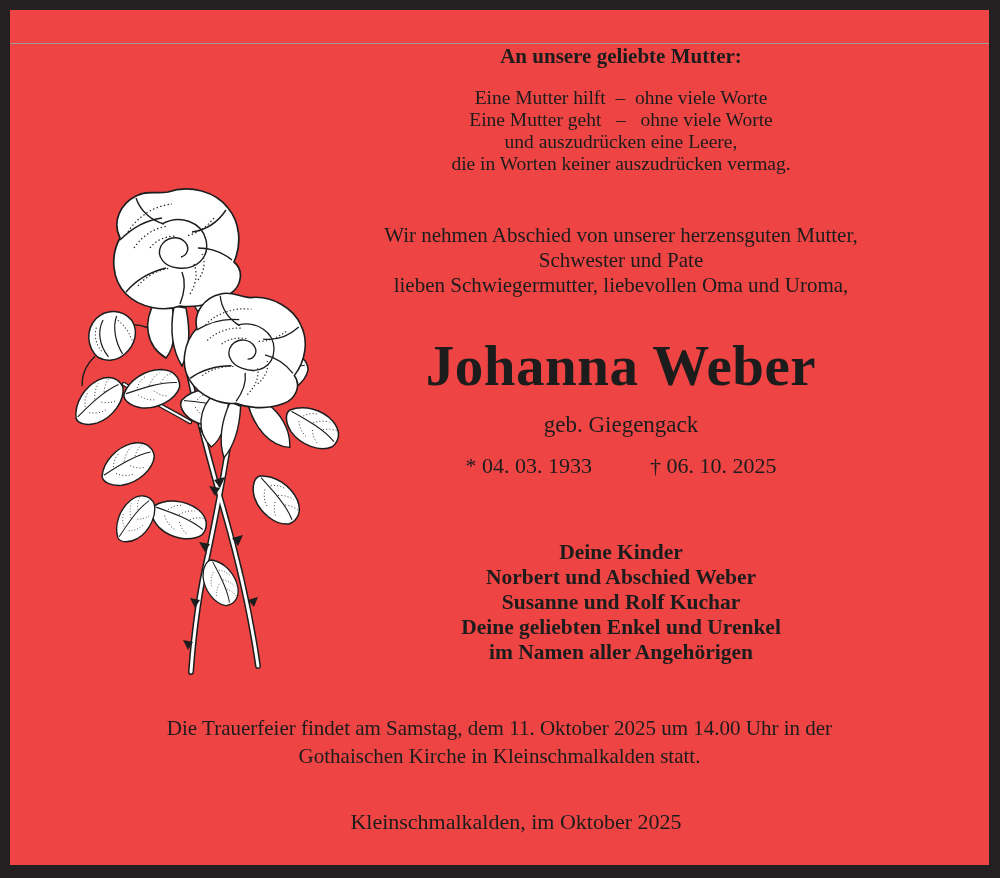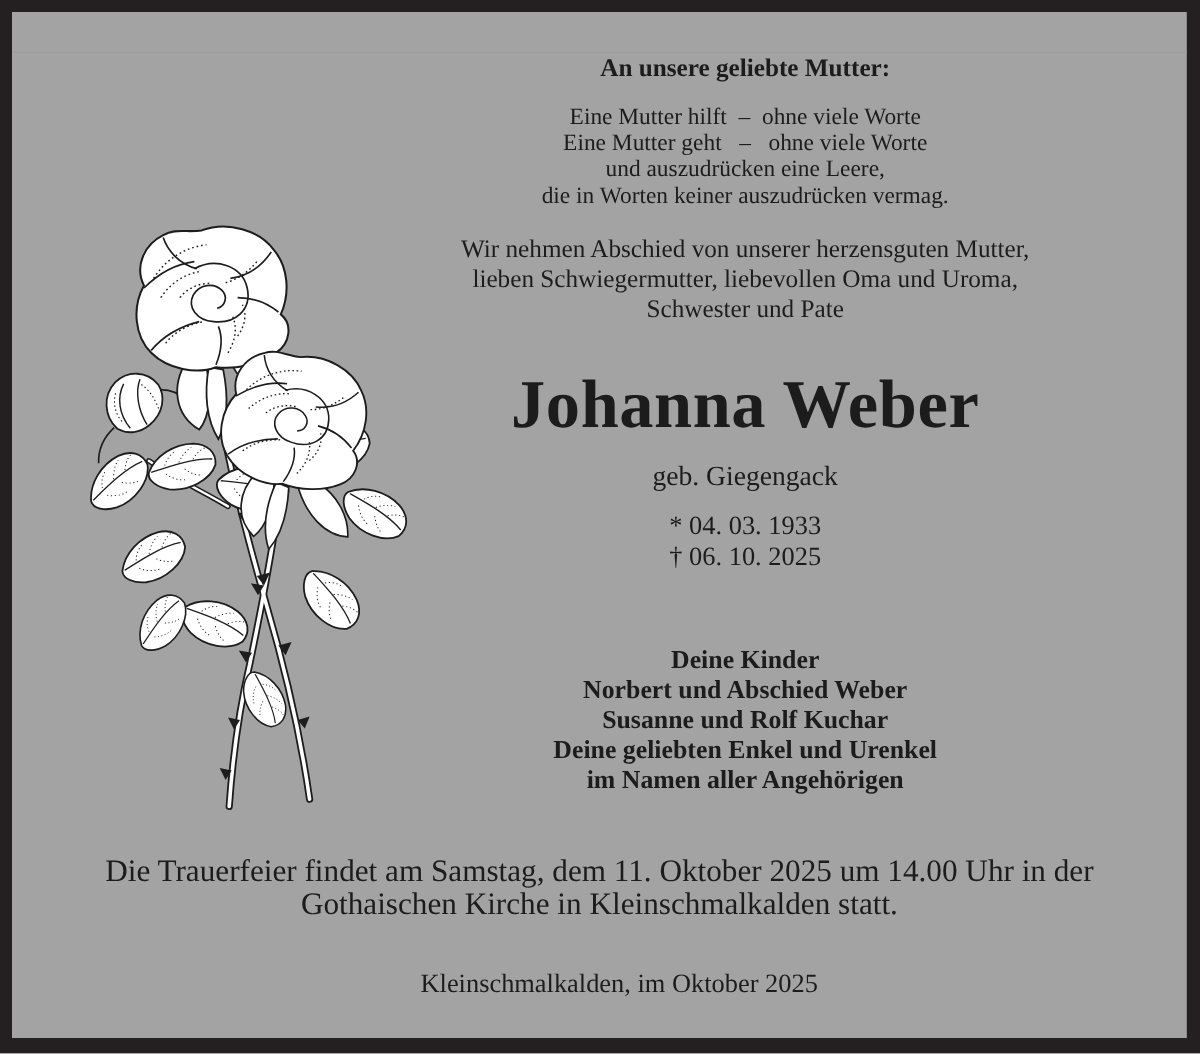--- a/index.html
+++ b/index.html
@@ -7,21 +7,21 @@
     padding: 0;
     background: #ffffff;
   }
   .frame {
     width: 1000px;
     height: 878px;
     box-sizing: border-box;
     border-style: solid;
     border-color: #242021;
     border-width: 10px 11px 13px 10px;
-    background: #a3a3a3;
+    background: #ef4444;
     position: relative;
     overflow: hidden;
     font-family: "Liberation Serif", "DejaVu Serif", serif;
     color: #1c1c1c;
   }
   .card {
     position: relative;
     width: 100%;
     height: 100%;
     outline: 1px solid #9c9c9c;
@@ -47,21 +47,21 @@
   }
   .poem {
     margin-top: 19px;
   }
   .poem-line {
     font-size: 19.5px;
     line-height: 22px;
     white-space: pre-wrap;
   }
   .farewell {
-    margin-top: 20px;
+    margin-top: 48px;
   }
   .farewell-line {
     font-size: 21px;
     line-height: 25px;
   }
   .deceased-name {
     margin: 36px 0 0 0;
     font-size: 57px;
     line-height: 64px;
     font-weight: bold;
@@ -72,37 +72,37 @@
     font-size: 23px;
     line-height: 26px;
     font-weight: normal;
   }
   .dates {
     margin-top: 15px;
     font-size: 22px;
     line-height: 26px;
     display: flex;
     justify-content: center;
-    flex-direction: column;
+    gap: 58px;
   }
   .mourners {
     margin-top: 61px;
   }
   .mourner-line {
     font-size: 21.5px;
     line-height: 25px;
     font-weight: bold;
   }
   .funeral {
     margin-top: 49px;
     text-align: center;
     width: 100%;
   }
   .funeral-line {
-    font-size: 26px;
+    font-size: 21px;
     line-height: 28px;
   }
   .place-date {
     margin-top: 13px;
     text-align: center;
     font-size: 22px;
     line-height: 26px;
     white-space: pre-wrap;
   }
   .place-date .place {
@@ -199,22 +199,22 @@
 
       <div class="poem">
         <div class="poem-line">Eine Mutter hilft  –  ohne viele Worte</div>
         <div class="poem-line">Eine Mutter geht   –   ohne viele Worte</div>
         <div class="poem-line">und auszudrücken eine Leere,</div>
         <div class="poem-line">die in Worten keiner auszudrücken vermag.</div>
       </div>
 
       <div class="farewell">
         <div class="farewell-line">Wir nehmen Abschied von unserer herzensguten Mutter,</div>
+        <div class="farewell-line">Schwester und Pate</div>
         <div class="farewell-line">lieben Schwiegermutter, liebevollen Oma und Uroma,</div>
-        <div class="farewell-line">Schwester und Pate</div>
       </div>
 
       <h1 class="deceased-name">Johanna Weber</h1>
       <div class="maiden">geb. Giegengack</div>
 
       <div class="dates">
         <span>* 04. 03. 1933</span>
         <span>† 06. 10. 2025</span>
       </div>
 

